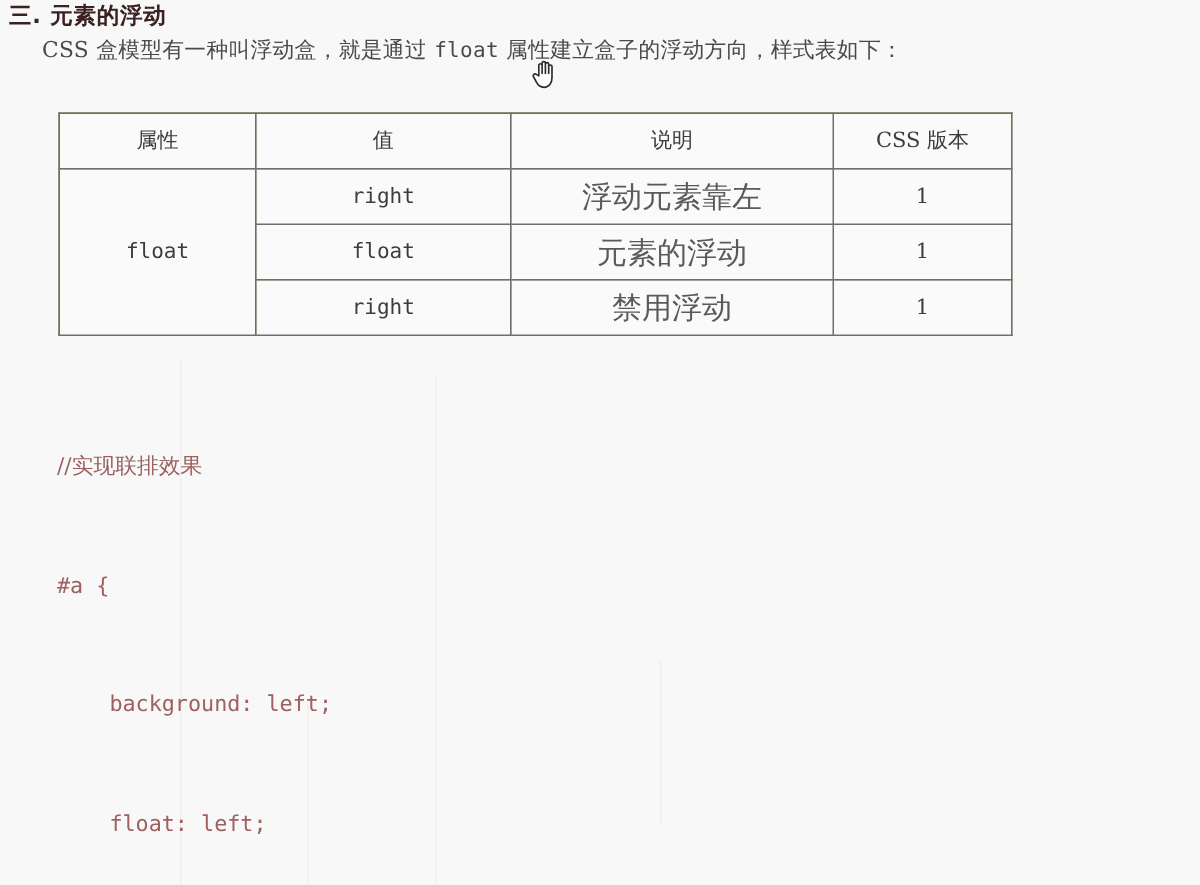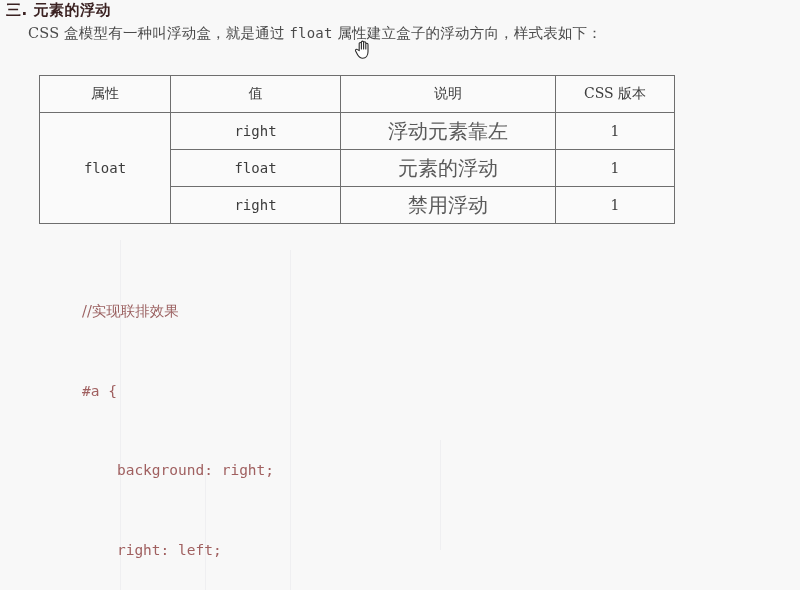--- a/index.html
+++ b/index.html
@@ -130,21 +130,21 @@
   .code-block {
     position: absolute;
     left: 38px;
     top: 245px;
     font-family: "DejaVu Sans Mono", "Liberation Mono", monospace;
     font-size: 14.5px;
     line-height: 26.5px;
     color: #a06060;
     white-space: pre;
   }
-  .code-line { white-space: pre; margin-left: 44px; }
+  .code-line { white-space: pre; }
   .code-line.comment {
     font-family: "DejaVu Serif", "Liberation Serif", serif;
     color: #9a5f5f;
   }
 </style>
 </head>
 <body>
 
 <div class="page">
 
@@ -196,22 +196,22 @@
         <td class="cell-mono">right</td>
         <td class="cell-cn">禁用浮动</td>
         <td class="cell-num">1</td>
       </tr>
     </tbody>
   </table>
 
   <div class="code-block">
     <div class="code-line comment">//实现联排效果</div>
     <div class="code-line">#a {</div>
-    <div class="code-line">    background: right;</div>
-    <div class="code-line">    right: left;</div>
+    <div class="code-line">    background: left;</div>
+    <div class="code-line">    float: left;</div>
     
     
     
     
     
     
     
     
     
   </div>

